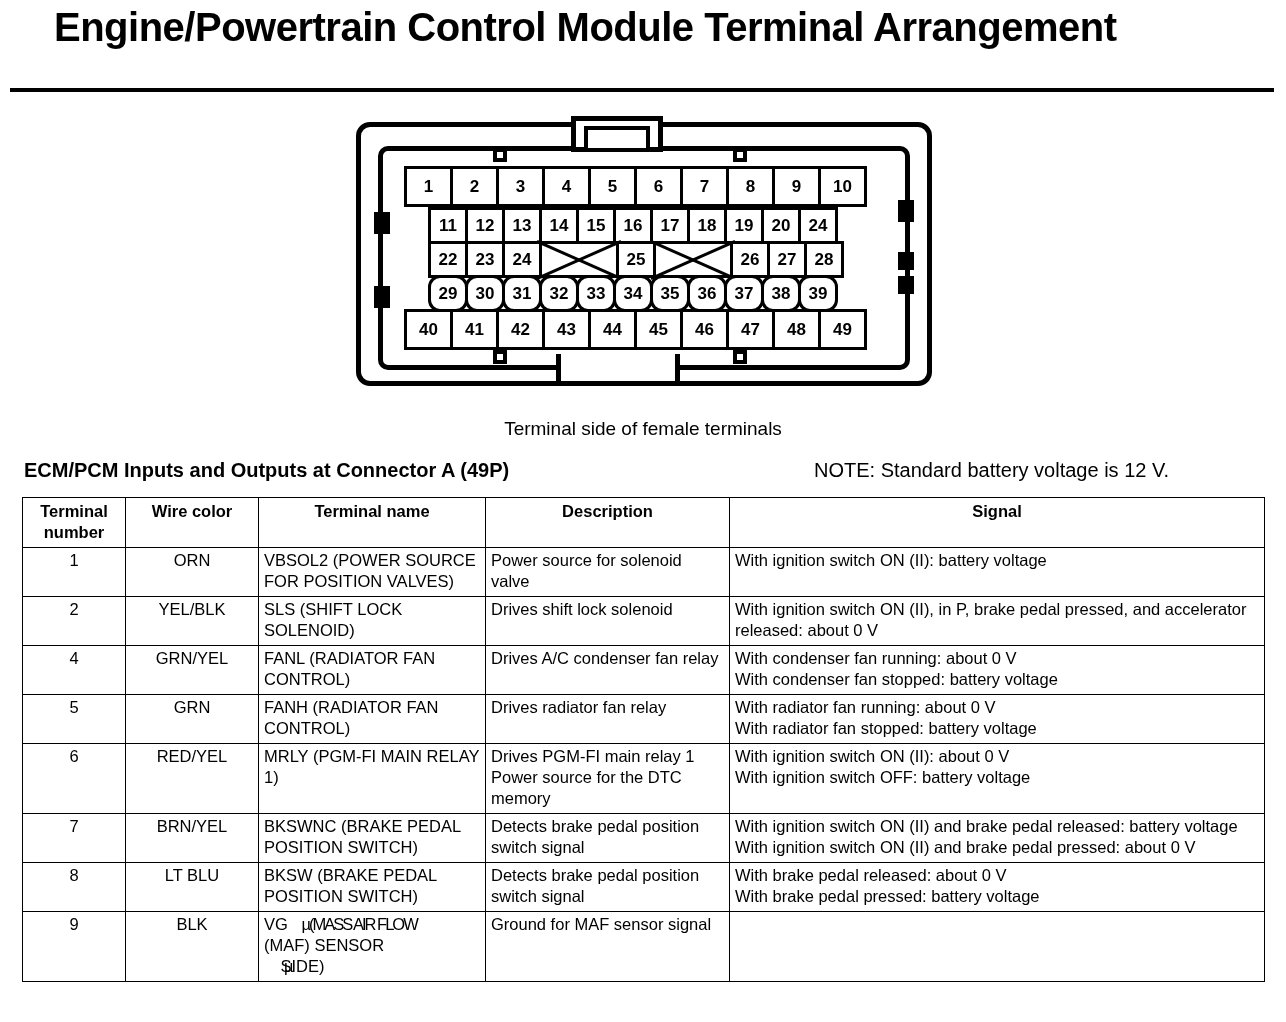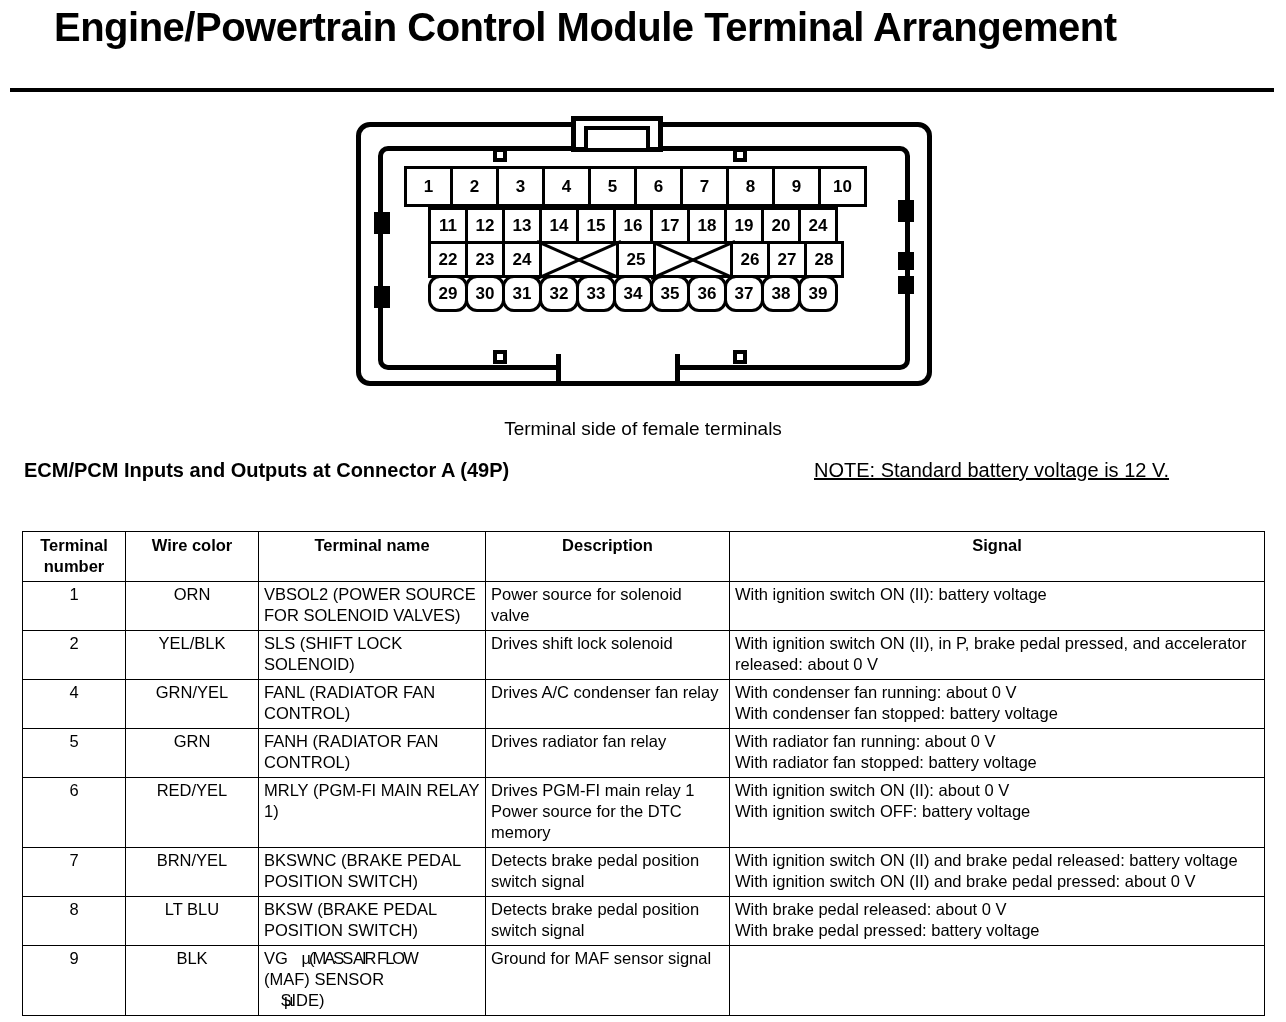--- a/index.html
+++ b/index.html
@@ -150,32 +150,30 @@
     left: 24px; top: 459px;
     font-size: 20px;
     font-weight: bold;
     white-space: nowrap;
   }
   .sec-note {
     position: absolute;
     left: 814px; top: 459px;
     font-size: 20px;
     white-space: nowrap;
-    text-decoration: underline;
   }
 
   
   table.pinout {
     position: absolute;
     left: 22px; top: 497px;
     width: 1242px;
     border-collapse: collapse;
     table-layout: fixed;
     font-size: 16.5px;
-    margin-top: 34px;
   }
   table.pinout th, table.pinout td {
     border: 1px solid #000;
     vertical-align: top;
     padding: 2px 5px 4px 5px;
     line-height: 21px;
   }
   table.pinout thead th {
     text-align: center;
     font-weight: bold;
@@ -279,20 +277,32 @@
         <div class="pin">30</div>
         <div class="pin">31</div>
         <div class="pin">32</div>
         <div class="pin">33</div>
         <div class="pin">34</div>
         <div class="pin">35</div>
         <div class="pin">36</div>
         <div class="pin">37</div>
         <div class="pin">38</div>
         <div class="pin">39</div>
+      </div>
+    <div class="pinrow row-e">
+        <div class="pin">40</div>
+        <div class="pin">41</div>
+        <div class="pin">42</div>
+        <div class="pin">43</div>
+        <div class="pin">44</div>
+        <div class="pin">45</div>
+        <div class="pin">46</div>
+        <div class="pin">47</div>
+        <div class="pin">48</div>
+        <div class="pin">49</div>
       </div>
   </div>
 
   <div class="caption">Terminal side of female terminals</div>
 
   <div class="sec-head">ECM/PCM Inputs and Outputs at Connector A (49P)</div>
   <div class="sec-note">NOTE: Standard battery voltage is 12 V.</div>
 
   <table class="pinout">
     <colgroup>
@@ -311,21 +321,21 @@
         <th>Wire color</th>
         <th>Terminal name</th>
         <th>Description</th>
         <th>Signal</th>
       </tr>
     </thead>
     <tbody>
         <tr>
           <td class="c-num">1</td>
           <td class="c-col">ORN</td>
-          <td class="c-name">VBSOL2 (POWER SOURCE FOR SOLENOID VALVES)</td>
+          <td class="c-name">VBSOL2 (POWER SOURCE FOR POSITION VALVES)</td>
           <td class="c-desc">Power source for solenoid valve</td>
           <td class="c-sig">With ignition switch ON (II): battery voltage</td>
         </tr>
         <tr>
           <td class="c-num">2</td>
           <td class="c-col">YEL/BLK</td>
           <td class="c-name">SLS (SHIFT LOCK SOLENOID)</td>
           <td class="c-desc">Drives shift lock solenoid</td>
           <td class="c-sig">With ignition switch ON (II), in P, brake pedal pressed, and accelerator released: about 0 V</td>
         </tr>

